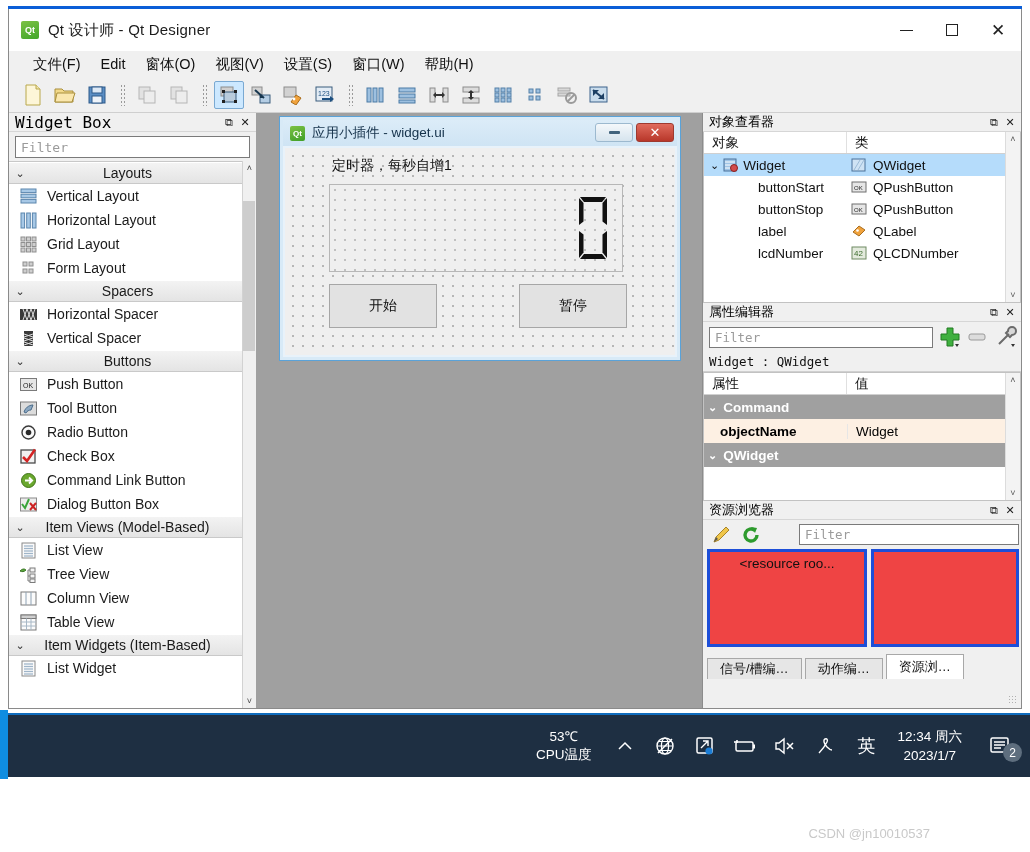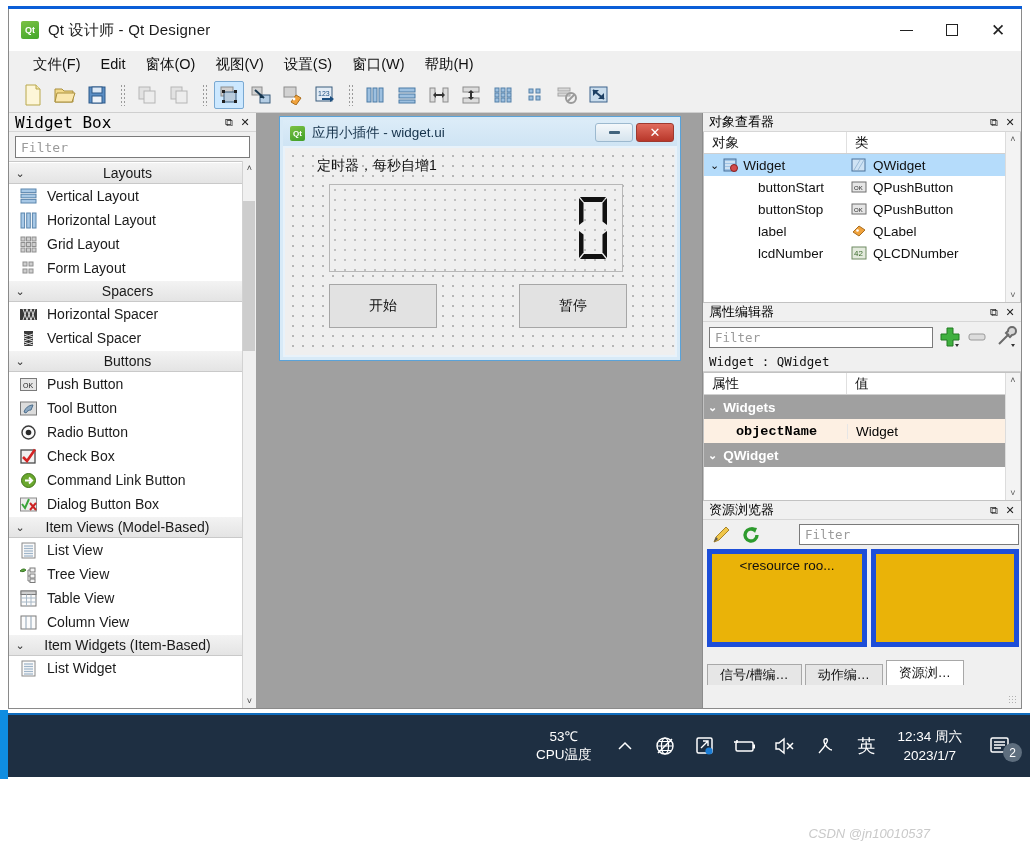--- a/index.html
+++ b/index.html
@@ -143,21 +143,21 @@
     width: 38px; height: 19px; border:1px solid #9e3a30; border-radius:3px;
     background: linear-gradient(#e06b5d,#b8372a); display:flex;align-items:center;justify-content:center;
     color:#fff; font-size: 13px; font-weight:bold; font-family:"DejaVu Sans",sans-serif;
   }
   .form-canvas {
     position:absolute; left:2px; right:2px; top:28px; bottom:2px;
     background-color:#efefef;
     background-image: radial-gradient(#b6b6b6 0.8px, transparent 0.9px);
     background-size: 10px 10px; background-position: 3px 3px;
   }
-  .form-label { position:absolute; left: 32px; top: 9px; font-size: 14px; color:#111; }
+  .form-label { position:absolute; left: 47px; top: 9px; font-size: 14px; color:#111; }
   .lcd {
     position:absolute; left: 44px; top: 36px; width: 294px; height: 88px;
     border:1px solid #b7b7b7; background:#efefef;
     background-image: radial-gradient(#c0c0c0 0.8px, transparent 0.9px);
     background-size:10px 10px;
     display:flex; align-items:center; justify-content:flex-end; padding-right: 10px;
   }
   .btn-form {
     position:absolute; top: 136px; height: 44px; width: 108px;
     background:#e2e2e2; border:1px solid #a6a6a6;
@@ -198,32 +198,32 @@
     padding:2px 0 2px 6px; background:#f0f0f0; border-bottom:1px solid #d0d0d0; }
   .prop-tbl { flex:1 1 auto; background:#fff; border:1px solid #c2c2c2; display:flex; min-height:0; overflow:hidden;}
   .prop-rows { flex:1 1 auto; }
   .prow { display:flex; height: 24px; align-items:center; font-size: 13.5px; }
   .prow.group { background:#a0a0a0; color:#fff; font-weight:bold; }
   .prow.valrow { background:#fdf0e3; }
   .prow .pk { width: 143px; padding-left: 8px; white-space:nowrap; overflow:hidden; }
   .prow.group .pk { padding-left: 4px; display:flex; align-items:center; gap:6px; }
   .prow .pv { flex:1 1 auto; padding-left: 8px; border-left:1px solid #e6e6e6; }
   .prow.group .pv { border-left:none; }
-  .prow.valrow .pk { font-weight:bold; padding-left:32px;font-family:Liberation Mono, monospace; }
+  .prow.valrow .pk { font-weight:bold; padding-left:16px; }
 
   
   .res-toolrow { display:flex; align-items:center; padding: 4px 2px 4px 8px; gap: 10px; }
   .res-filter { flex:1 1 auto; height: 21px; background:#fff; border:1px solid #7a7a7a;
     font-size:12.5px; color:#9b9b9b; display:flex; align-items:center; padding:0 5px;
     margin-left: 28px; font-family:"DejaVu Sans Mono", monospace; }
   .res-panes { display:flex; gap: 4px; padding: 0 2px 0 4px; height: 98px; }
-  .res-pane { background:#eab308; border:5px solid #1d4ed8; }
+  .res-pane { background:#ef4444; border:3px solid #1d4ed8; }
   .res-left { width: 160px; font-size: 13.5px; color:#111; text-align:center; padding-top:4px; }
   .res-right { flex:1 1 auto; }
-  .res-tabs { display:flex; align-items:flex-end; height: 25px; padding-left: 4px; margin-top:13px; }
+  .res-tabs { display:flex; align-items:flex-end; height: 25px; padding-left: 4px; margin-top:7px; }
   .res-tab { height: 21px; padding: 0 12px; display:flex; align-items:center;
     font-size: 13px; color:#111; background:#e6e6e6; border:1px solid #a8a8a8;
     border-bottom:none; margin-right: 3px; }
   .res-tab.active { background:#fff; height: 25px; }
 
   
   .taskbar {
     position:absolute; left: 8px; top: 713px; width: 1022px; height: 64px;
     background:#1e2f42; display:flex; align-items:center; justify-content:flex-end;
     border-top: 2px solid #0f6cbd;
@@ -237,21 +237,21 @@
   .lang { font-size: 18px; color:#fff; width: 42px; text-align:center; }
   .clock { text-align:center; font-size: 13.5px; line-height: 19px; color:#fff;
     margin: 0 14px 0 10px; white-space:nowrap; }
   .notif { position:relative; width: 48px; height:48px; display:flex; align-items:center;
     justify-content:center; }
   .notif .badge {
     position:absolute; right: 2px; bottom: 8px; width: 19px; height: 19px; border-radius:50%;
     background:#5e6e7e; color:#fff; font-size: 12px; display:flex; align-items:center;
     justify-content:center; border:1px solid #8severity; }
   .watermark {
-    position:absolute; right: 16px; top: 826px; font-size: 13px; color:#c9c9c9;font-style:italic;
+    position:absolute; right: 16px; top: 826px; font-size: 13px; color:#c9c9c9;
   }
   .sizegrip { position:absolute; right:3px; top:3px; width:10px; height:10px;
     background-image: radial-gradient(#b0b0b0 1px, transparent 1px);
     background-size: 3px 3px; }
 </style>
 </head>
 <body>
 
 <div id="root">
 
@@ -599,37 +599,37 @@
                   <rect x="11" y="2" width="5" height="4"></rect>
                     <rect x="11" y="8" width="5" height="4"></rect>
                     <rect x="11" y="13" width="5" height="3.5"></rect>
                 </g>
                 <path d="M9 4 v11 M9 4 h2 M9 10 h2 M9 15 h2" stroke="#7a7a7a" fill="none"></path>
               </svg>
               <span>Tree View</span>
             </div>
             <div class="wb-item">
               <svg class="wb-ico" viewBox="0 0 19 17">
+                <rect x="2" y="2" width="15" height="13" fill="#fbfbfb" stroke="#7a7a7a"></rect>
+                <path d="M7 2 v13 M12 2 v13" stroke="#8fa3b5"></path>
+              </svg>
+              <span>Column View</span>
+            </div>
+            <div class="wb-item">
+              <svg class="wb-ico" viewBox="0 0 19 17">
                 <rect x="2" y="1" width="15" height="15" fill="#fbfbfb" stroke="#7a7a7a"></rect>
                 <rect x="2" y="1" width="15" height="3.5" fill="#cfcfcf" stroke="#7a7a7a"></rect>
                 <g stroke="#a8b8c6">
                   <path d="M2 8 h15"></path>
                     <path d="M2 12 h15"></path>
                     <path d="M7.5 4.5 v11.5"></path>
                     <path d="M12 4.5 v11.5"></path>
                 </g>
               </svg>
               <span>Table View</span>
-            </div>
-            <div class="wb-item">
-              <svg class="wb-ico" viewBox="0 0 19 17">
-                <rect x="2" y="2" width="15" height="13" fill="#fbfbfb" stroke="#7a7a7a"></rect>
-                <path d="M7 2 v13 M12 2 v13" stroke="#8fa3b5"></path>
-              </svg>
-              <span>Column View</span>
             </div>
 
             <div class="wb-cat">
               <span class="chev">⌄</span>
               <span class="lbl">Item Widgets (Item-Based)</span>
             </div>
             <div class="wb-item">
               <svg class="wb-ico" viewBox="0 0 19 17">
                 <rect x="3" y="1" width="13" height="15" fill="#fbfbfb" stroke="#8a8a8a"></rect>
                 <g stroke="#9fb5c9" stroke-width="1.3">
@@ -806,21 +806,21 @@
           <div class="ctx">Widget : QWidget</div>
           <div class="prop-tbl">
             <div class="prop-rows">
               <div class="tbl-head">
                 <div class="c" style="width:143px">属性</div>
                 <div class="c" style="flex:1 1 auto;border-right:none">值</div>
               </div>
               <div class="prow group">
                 <div class="pk">
                   <span style="font-size:11px">⌄</span>
-                  <span>Widgets</span>
+                  <span>Command</span>
                 </div>
                 <div class="pv"></div>
               </div>
               <div class="prow valrow">
                 <div class="pk">objectName</div>
                 <div class="pv">Widget</div>
               </div>
               <div class="prow group">
                 <div class="pk">
                   <span style="font-size:11px">⌄</span>

